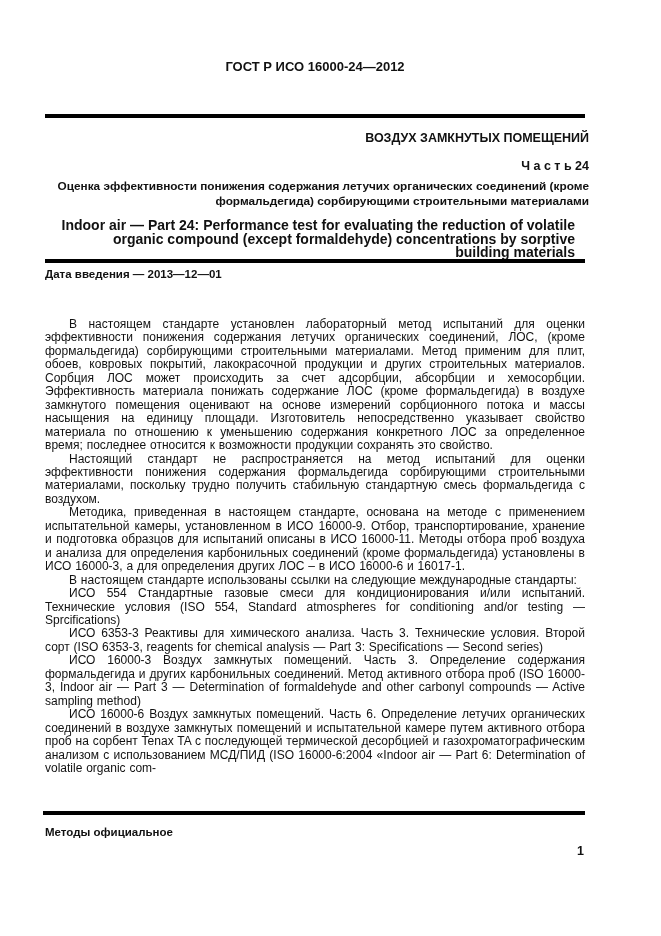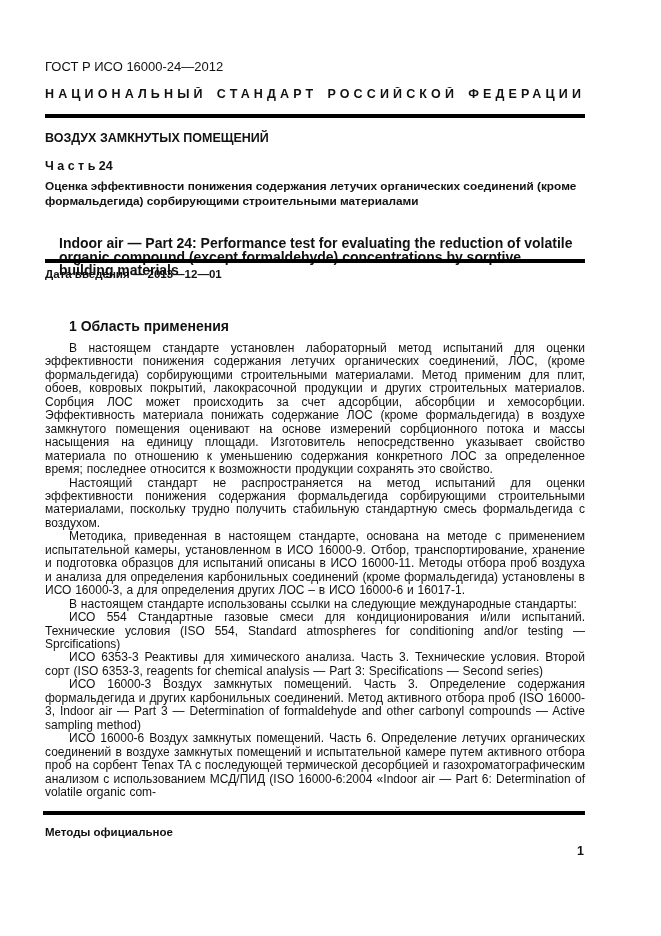--- a/index.html
+++ b/index.html
@@ -12,36 +12,36 @@
     font-family: "Liberation Sans", sans-serif;
     overflow: hidden;
   }
   .rule { position: absolute; left: 45px; right: 76px; height: 4px; background: #000; }
   .rule-top    { top: 114px; }
   .rule-mid    { top: 259px; }
   .rule-footer { top: 811px; left: 43px; }
 
   .doc-number {
     position: absolute; top: 59px; left: 45px; right: 76px;
-    text-align: left; font-weight: normal; font-size: 13px;
+    text-align: center; font-weight: bold; font-size: 13px;
   }
   .federation {
     position: absolute; top: 87px; left: 45px; right: 76px;
     font-weight: bold; font-size: 12.5px;
     letter-spacing: 0.33em;
     text-align: justify; text-align-last: justify;
     white-space: nowrap; overflow: hidden;
   }
   .title-block {
     position: absolute; top: 131px; left: 45px; right: 72px;
-    text-align: left;
+    text-align: right;
   }
   .subject  { font-weight: bold; font-size: 12.5px; margin-bottom: 14px; }
   .part     { font-weight: bold; font-size: 12.5px; margin-bottom: 6px; }
-  .title-ru { font-weight: bold; font-size: 11.8px; line-height: 14.5px; margin-bottom: 29px; }
+  .title-ru { font-weight: bold; font-size: 11.8px; line-height: 14.5px; margin-bottom: 11px; }
   .title-en { font-weight: bold; font-size: 14px; line-height: 13.5px; padding: 0 14px; }
 
   .intro-date {
     position: absolute; top: 268px; left: 45px; right: 76px;
     text-align: left; font-weight: bold; font-size: 11.5px;
   }
 
   .main {
     position: absolute; top: 318px; left: 45px; right: 76px;
     font-size: 12px; line-height: 13.45px;
@@ -67,37 +67,35 @@
     text-align: right; font-weight: bold; font-size: 12.5px;
   }
 </style>
 </head>
 <body>
 
 <div class="page">
 
   <div class="doc-number">ГОСТ Р ИСО 16000-24—2012</div>
 
-  <div class="federation">НАЦИОНАЛЬНЫЙ СТАНДАРТ РОССИЙСКОЙ ФЕДЕРАЦИИ</div>
 
   <div class="rule rule-top"></div>
 
   <div class="title-block">
     <div class="subject">ВОЗДУХ ЗАМКНУТЫХ ПОМЕЩЕНИЙ</div>
     <div class="part">Ч а с т ь  24</div>
     <div class="title-ru">Оценка эффективности понижения содержания летучих органических соединений (кроме формальдегида) сорбирующими строительными материалами</div>
     <div class="title-en">Indoor air — Part 24: Performance test for evaluating the reduction of volatile organic compound (except formaldehyde) concentrations by sorptive building materials</div>
   </div>
 
   <div class="rule rule-mid"></div>
 
   <div class="intro-date">Дата введения — 2013—12—01</div>
 
   <div class="main">
-    <h1>1 Область применения</h1>
     <p>В настоящем стандарте установлен лабораторный метод испытаний для оценки эффективности понижения содержания летучих органических соединений, ЛОС, (кроме формальдегида) сорбирующими строительными материалами. Метод применим для плит, обоев, ковровых покрытий, лакокрасочной продукции и других строительных материалов. Сорбция ЛОС может происходить за счет адсорбции, абсорбции и хемосорбции. Эффективность материала понижать содержание ЛОС (кроме формальдегида) в воздухе замкнутого помещения оценивают на основе измерений сорбционного потока и массы насыщения на единицу площади. Изготовитель непосредственно указывает свойство материала по отношению к уменьшению содержания конкретного ЛОС за определенное время; последнее относится к возможности продукции сохранять это свойство.</p>
     <p>Настоящий стандарт не распространяется на метод испытаний для оценки эффективности понижения содержания формальдегида сорбирующими строительными материалами, поскольку трудно получить стабильную стандартную смесь формальдегида с воздухом.</p>
     <p>Методика, приведенная в настоящем стандарте, основана на методе с применением испытательной камеры, установленном в ИСО 16000-9. Отбор, транспортирование, хранение и подготовка образцов для испытаний описаны в ИСО 16000-11. Методы отбора проб воздуха и анализа для определения карбонильных соединений (кроме формальдегида) установлены в ИСО 16000-3, а для определения других ЛОС – в ИСО 16000-6 и 16017-1.</p>
 
     <p>В настоящем стандарте использованы ссылки на следующие международные стандарты:</p>
     <p>ИСО 554 Стандартные газовые смеси для кондиционирования и/или испытаний. Технические условия (ISO 554, Standard atmospheres for conditioning and/or testing — Sprcifications)</p>
     <p>ИСО 6353-3 Реактивы для химического анализа. Часть 3. Технические условия. Второй сорт (ISO 6353-3, reagents for chemical analysis — Part 3: Specifications — Second series)</p>
     <p>ИСО 16000-3 Воздух замкнутых помещений. Часть 3. Определение содержания формальдегида и других карбонильных соединений. Метод активного отбора проб (ISO 16000-3, Indoor air — Part 3 — Determination of formaldehyde and other carbonyl compounds — Active sampling method)</p>
     <p>ИСО 16000-6 Воздух замкнутых помещений. Часть 6. Определение летучих органических соединений в воздухе замкнутых помещений и испытательной камере путем активного отбора проб на сорбент Tenax TA с последующей термической десорбцией и газохроматографическим анализом с использованием МСД/ПИД (ISO 16000-6:2004 «Indoor air — Part 6: Determination of volatile organic com-</p>
   </div>

